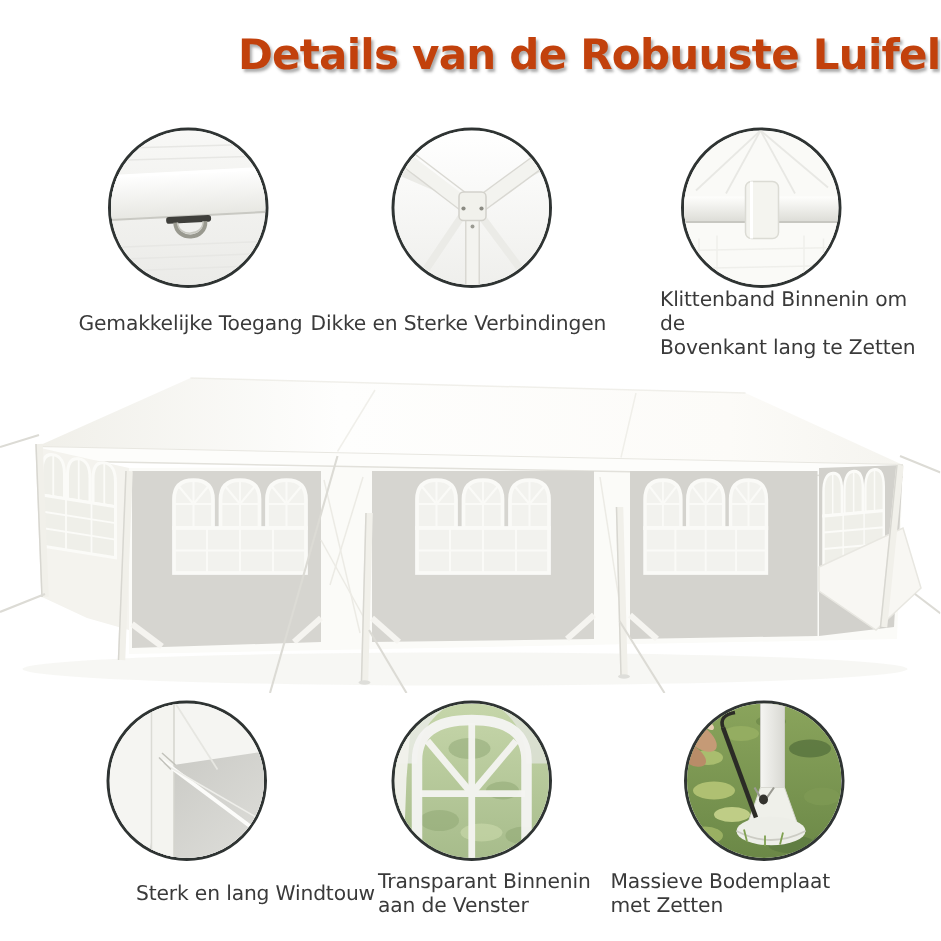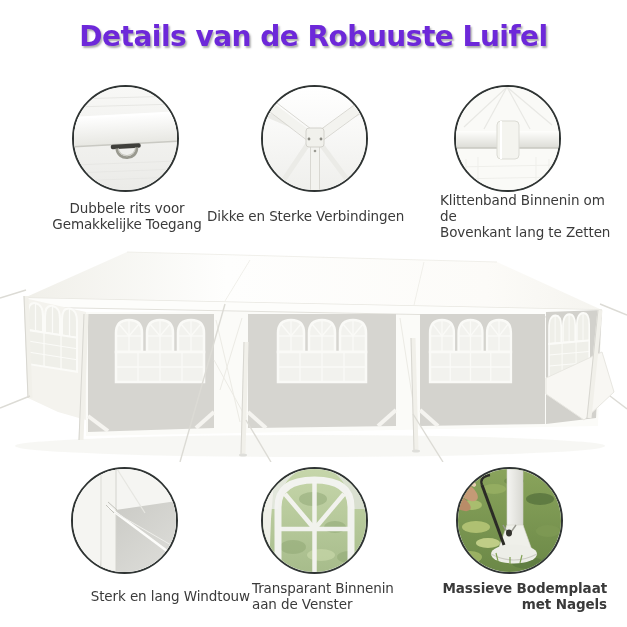--- a/index.html
+++ b/index.html
@@ -1,43 +1,43 @@
 <!DOCTYPE html>
 <html><head>
 <meta charset="utf-8">
 <style>
   html,body{margin:0;padding:0;}
   body{
     width:627px;height:627px;background:#ffffff;position:relative;overflow:hidden;
     font-family:"DejaVu Sans","Liberation Sans",sans-serif;
   }
   .page-title{
-    position:absolute;top:20px;left:0;width:627px;text-align:center;
-    font-size:28px;font-weight:700;letter-spacing:-0.5px;color:#6d28d9;
+    position:absolute;top:20px;left:0;width:627px;text-align:right;
+    font-size:28px;font-weight:700;letter-spacing:-0.5px;color:#c2410c;
     text-shadow:1.5px 2px 2px rgba(70,70,70,0.45);
   }
   .photo-circle{
     position:absolute;width:103px;height:103px;border-radius:50%;
     border:2.5px solid #2f3433;overflow:hidden;background:#fff;box-sizing:content-box;
   }
   .photo-circle svg{display:block;width:103px;height:103px;}
   
   .c1{left:72px;top:85px;}   .c2{left:261px;top:85px;}  .c3{left:454px;top:85px;}
   .c4{left:71px;top:467px;}  .c5{left:261px;top:467px;} .c6{left:456px;top:467px;}
   .caption{
     position:absolute;display:flex;flex-direction:column;justify-content:center;
     height:44px;font-size:13.5px;line-height:16px;color:#3a3a3a;letter-spacing:-0.1px;
   }
   .cap-top{top:194px;} .cap-bot{top:574px;}
   .cap1{left:27px;width:200px;text-align:center;}
   .cap2{left:207px;width:216px;}
   .cap3{left:427px;width:180px;text-align:left;margin-left:13px;}
   .cap4{left:28px;width:222px;text-align:right;}
   .cap5{left:252px;width:170px;text-align:left;}
-  .cap6{left:407px;width:200px;text-align:right;font-weight:bold;}
+  .cap6{left:407px;width:200px;text-align:left;}
   .tent-wrap{position:absolute;left:0;top:240px;width:627px;height:222px;}
 </style>
 </head>
 <body>
 
 <div class="page-title">Details van de Robuuste Luifel</div>
 
 <div class="photo-circle c1">
   <svg viewBox="0 0 103 103">
     <defs>
@@ -129,21 +129,20 @@
         <line x1="22" y1="70" x2="22" y2="103"></line>
       <line x1="80" y1="70" x2="80" y2="103"></line>
         <line x1="93" y1="72" x2="93" y2="103"></line>
       <line x1="0" y1="80" x2="103" y2="78"></line>
         <line x1="0" y1="92" x2="103" y2="90"></line>
     </g>
   </svg>
 </div>
 
 <div class="caption cap-top cap1">
-  <span>Dubbele rits voor</span>
   <span>Gemakkelijke Toegang</span>
 </div>
 <div class="caption cap-top cap2">
   <span>Dikke en Sterke Verbindingen</span>
 </div>
 <div class="caption cap-top cap3">
   <span>Klittenband Binnenin om de</span>
   <span>Bovenkant lang te Zetten</span>
 </div>
 
@@ -379,14 +378,14 @@
 
 <div class="caption cap-bot cap4">
   <span>Sterk en lang Windtouw</span>
 </div>
 <div class="caption cap-bot cap5">
   <span>Transparant Binnenin</span>
   <span>aan de Venster</span>
 </div>
 <div class="caption cap-bot cap6">
   <span>Massieve Bodemplaat</span>
-  <span>met Nagels</span>
+  <span>met Zetten</span>
 </div>
 
 </body></html>

